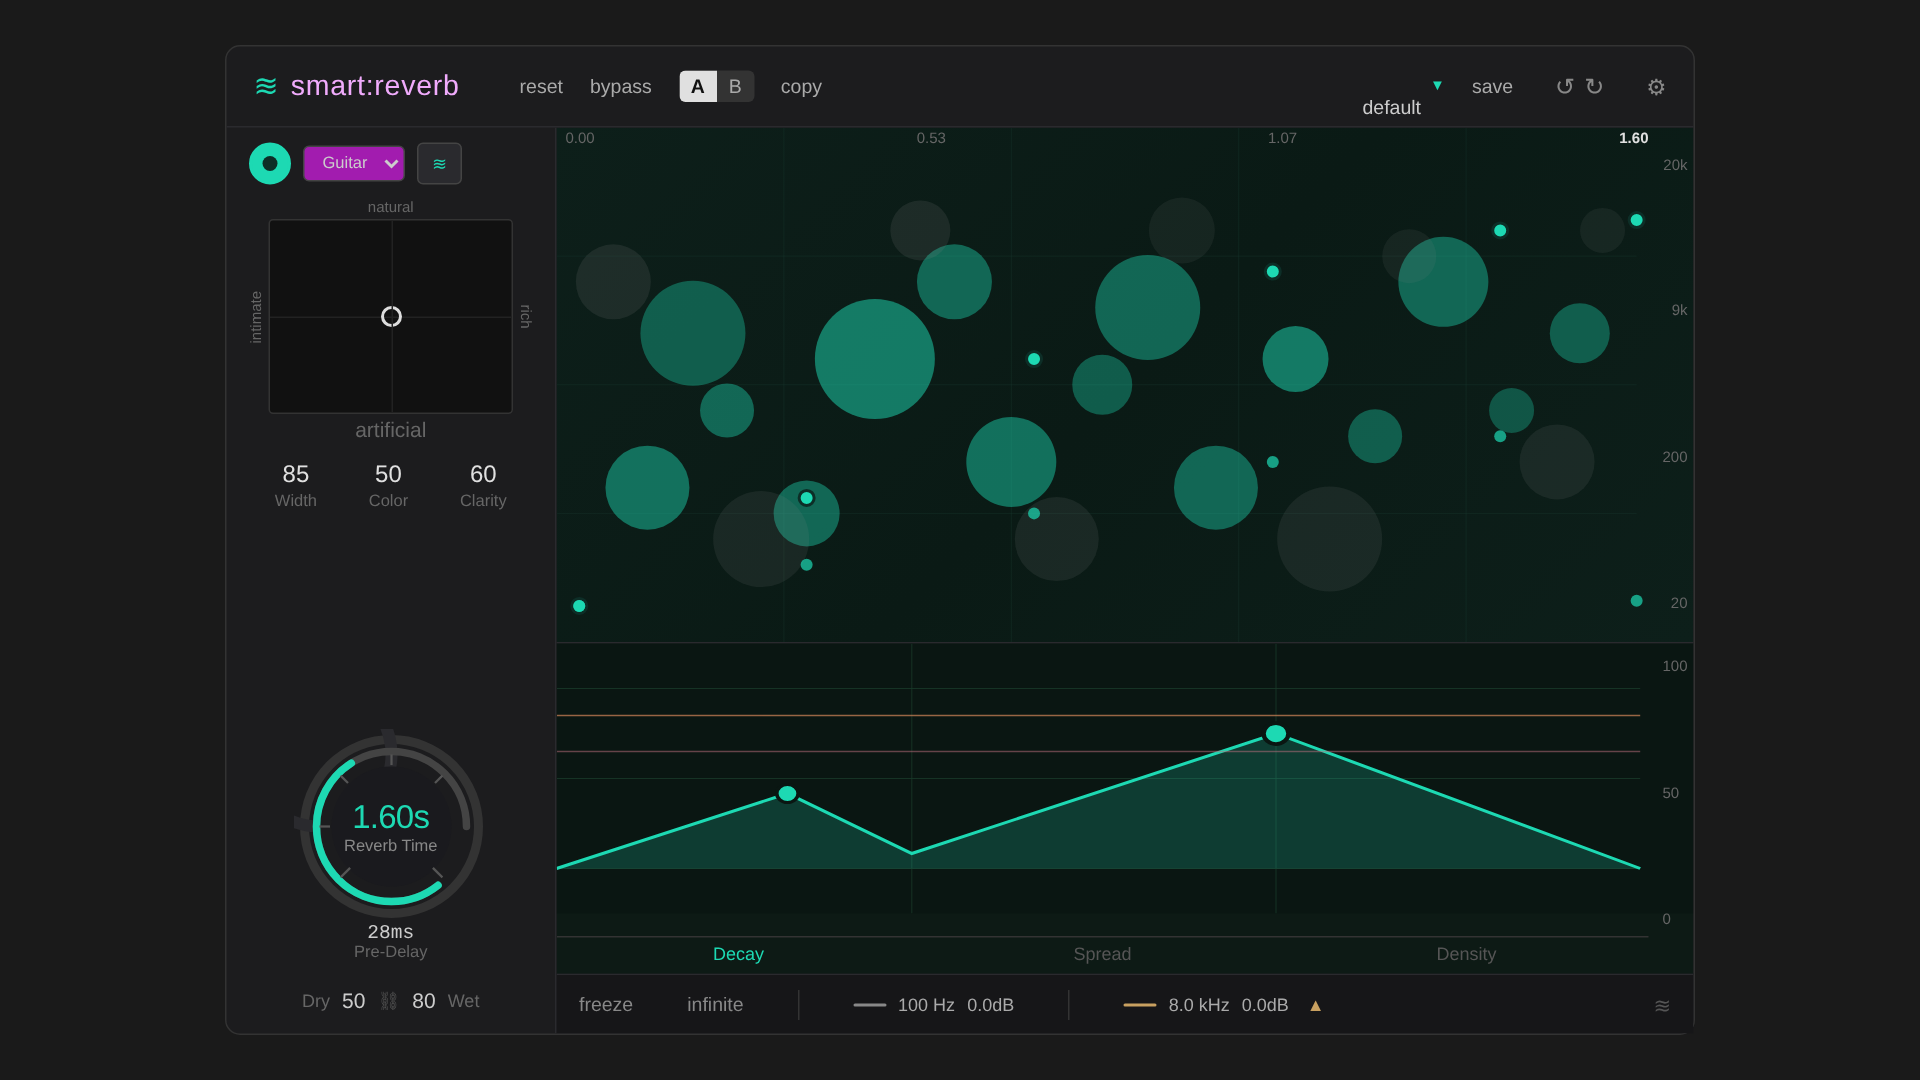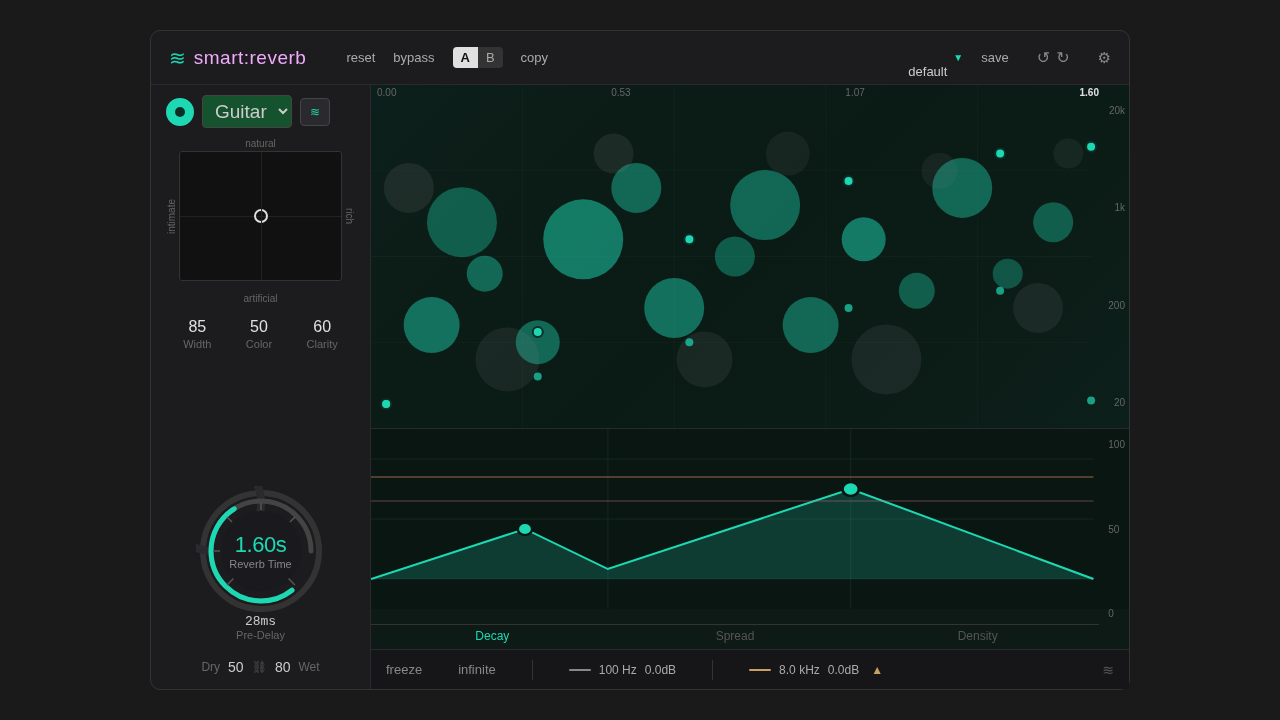--- a/index.html
+++ b/index.html
@@ -155,26 +155,26 @@
       justify-content: center;
       cursor: pointer;
     }
     .instrument-dot-inner {
       width: 10px;
       height: 10px;
       border-radius: 50%;
       background: #0d2e27;
     }
     .instrument-select {
-      background: #14532d;
+      background: #a21caf;
       border: 1px solid #444;
       color: #ccc;
       padding: 4px 8px;
       border-radius: 4px;
-      font-size: 19px;
+      font-size: 11px;
       cursor: pointer;
       font-family: inherit;
     }
     .wave-btn {
       width: 30px;
       height: 28px;
       background: #2a2a2e;
       border: 1px solid #444;
       border-radius: 4px;
       display: flex;
@@ -230,22 +230,22 @@
       writing-mode: vertical-rl;
       color: #666;
       font-size: 10px;
       padding: 4px 0;
       margin-left: 2px;
       text-align: center;
     }
     .xy-labels-bottom {
       text-align: center;
       color: #666;
-      font-size: 10px;
-      margin-top: 12px;
+      font-size: 14px;
+      margin-top: 2px;
     }
     
     .params-row {
       display: flex;
       justify-content: space-around;
       align-items: center;
       margin-top: 4px;
     }
     .param-item {
       display: flex;
@@ -615,21 +615,21 @@
 
         <div class="viz-time-labels">
           <span class="viz-time-label">0.00</span>
           <span class="viz-time-label">0.53</span>
           <span class="viz-time-label">1.07</span>
           <span class="viz-time-label active">1.60</span>
         </div>
 
         <div class="viz-freq-labels">
           <span class="viz-freq-label">20k</span>
-          <span class="viz-freq-label">1k</span>
+          <span class="viz-freq-label">9k</span>
           <span class="viz-freq-label">200</span>
           <span class="viz-freq-label">20</span>
         </div>
 
         <svg style="position:absolute;inset:0;width:100%;height:100%;">
 
           <line x1="0" y1="25%" x2="95%" y2="25%" stroke="#1a3a30" stroke-width="0.5" opacity="0.5"></line>
           <line x1="0" y1="50%" x2="95%" y2="50%" stroke="#1a3a30" stroke-width="0.5" opacity="0.5"></line>
           <line x1="0" y1="75%" x2="95%" y2="75%" stroke="#1a3a30" stroke-width="0.5" opacity="0.5"></line>
           <line x1="20%" y1="0" x2="20%" y2="100%" stroke="#1a3a30" stroke-width="0.5" opacity="0.5"></line>

